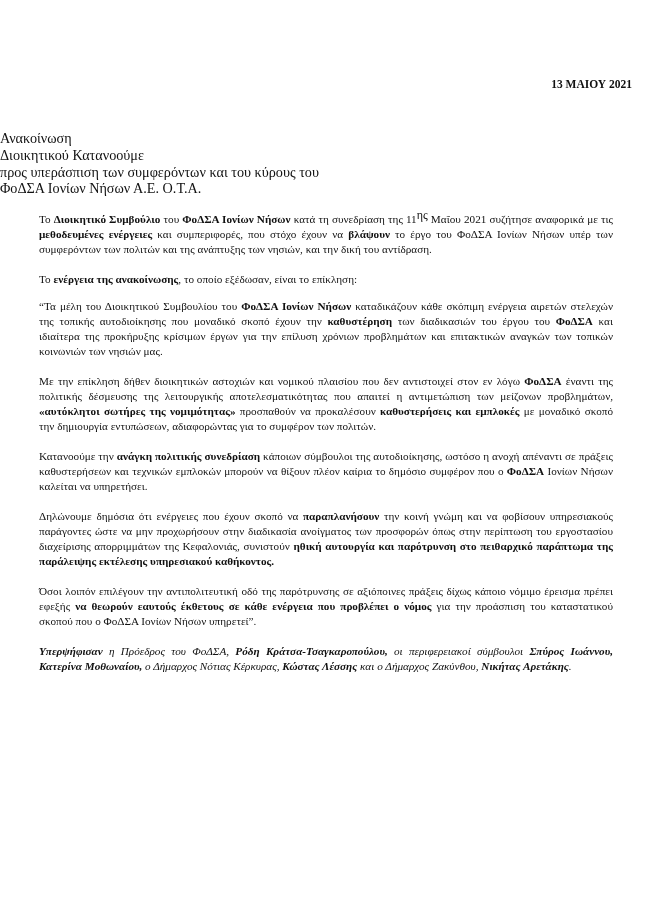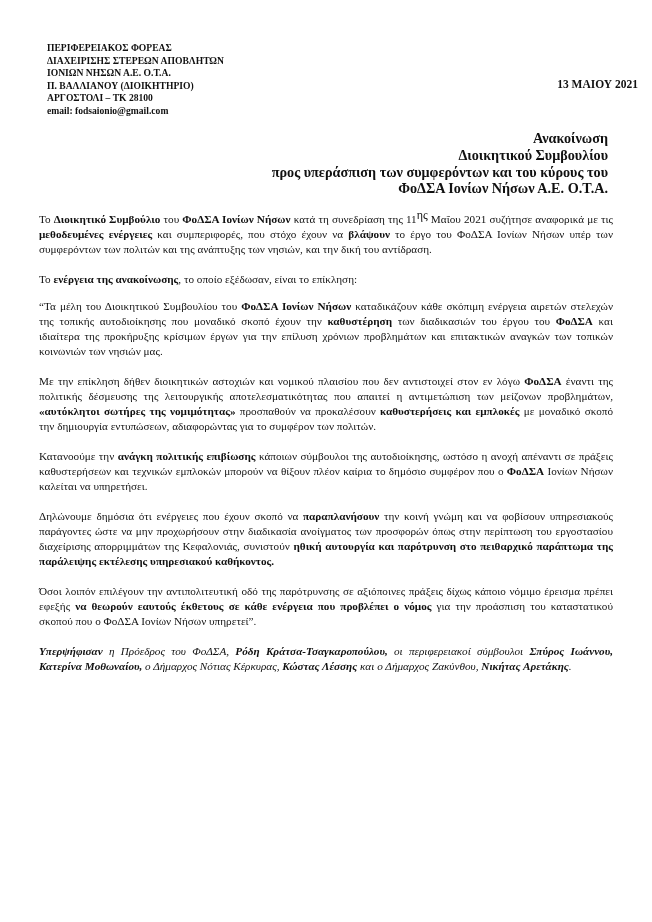--- a/index.html
+++ b/index.html
@@ -1,65 +1,57 @@
 <!DOCTYPE html>
 <html><head>
 <meta charset="utf-8">
 <style>
   html, body { margin: 0; padding: 0; background: #ffffff; }
   body { width: 652px; height: 922px; position: relative; overflow: hidden;
          font-family: "Liberation Serif", "DejaVu Serif", serif; color: #111; }
   .page { position: absolute; left: 0; top: 0; width: 652px; height: 922px; }
   .sender { position: absolute; left: 47px; top: 42px; font-size: 9.6px; font-weight: bold; line-height: 12.6px; }
   .sender div { white-space: nowrap; }
-  .date { position: absolute; right: 14px; top: 78px; font-size: 11.5px; font-weight: bold; }
-  .title { position: absolute; left: 0; width: 608px; top: 130px; text-align: right;
-           font-size: 14.2px; font-weight: bold; line-height: 16.8px; }
+  .date { position: absolute; right: 20px; top: 78px; font-size: 11.5px; font-weight: bold; }
+  .title { position: absolute; left: 0; width: 608px; top: 130px; text-align: left;
+           font-size: 14.2px; font-weight: normal; line-height: 16.8px; }
   .body { position: absolute; left: 39px; width: 574px; top: 212px; font-size: 11.2px; line-height: 15px; }
   .body p { margin: 0 0 15px 0; text-align: justify; }
   .body p.quote { padding-left: 0; margin-top: 12px; }
   .body p.closing { margin-top: 2px; font-style: italic; }
   b { font-weight: bold; }
   sup { font-size: 12px; vertical-align: 4px; line-height: 0; }
   .gap-sm { margin-bottom: 12px !important; }
 </style>
 </head>
 <body>
 
 <div class="page">
 
-  <div class="sender">
-    <div>ΠΕΡΙΦΕΡΕΙΑΚΟΣ ΦΟΡΕΑΣ</div>
-    <div>ΔΙΑΧΕΙΡΙΣΗΣ ΣΤΕΡΕΩΝ ΑΠΟΒΛΗΤΩΝ</div>
-    <div>ΙΟΝΙΩΝ ΝΗΣΩΝ Α.Ε. Ο.Τ.Α.</div>
-    <div>Π. ΒΑΛΛΙΑΝΟΥ (ΔΙΟΙΚΗΤΗΡΙΟ)</div>
-    <div>ΑΡΓΟΣΤΟΛΙ – ΤΚ 28100</div>
-    <div>email: fodsaionio@gmail.com</div>
-  </div>
 
   <div class="date">13 ΜΑΙΟΥ 2021</div>
 
   <div class="title">
     <div>Ανακοίνωση</div>
-    <div>Διοικητικού Συμβουλίου</div>
+    <div>Διοικητικού Κατανοούμε</div>
     <div>προς υπεράσπιση των συμφερόντων και του κύρους του</div>
     <div>ΦοΔΣΑ Ιονίων Νήσων Α.Ε. Ο.Τ.Α.</div>
   </div>
 
   <div class="body">
 
     <p><span>Το </span><b>Διοικητικό Συμβούλιο</b><span> του </span><b>ΦοΔΣΑ Ιονίων Νήσων</b><span> κατά τη συνεδρίαση της 11</span><sup>ης</sup><span> Μαΐου 2021 συζήτησε αναφορικά με τις </span><b>μεθοδευμένες ενέργειες</b><span> και συμπεριφορές, που στόχο έχουν να </span><b>βλάψουν</b><span> το έργο του ΦοΔΣΑ Ιονίων Νήσων υπέρ των συμφερόντων των πολιτών και της ανάπτυξης των νησιών, και την δική του αντίδραση.</span></p>
 
     <p class="gap-sm"><span>Το </span><b>ενέργεια της ανακοίνωσης</b><span>, το οποίο εξέδωσαν, είναι το επίκληση:</span></p>
 
     <p class="quote"><span>“Τα μέλη του Διοικητικού Συμβουλίου του </span><b>ΦοΔΣΑ Ιονίων Νήσων</b><span> καταδικάζουν κάθε σκόπιμη ενέργεια αιρετών στελεχών της τοπικής αυτοδιοίκησης που μοναδικό σκοπό έχουν την </span><b>καθυστέρηση</b><span> των διαδικασιών του έργου του </span><b>ΦοΔΣΑ</b><span> και ιδιαίτερα της προκήρυξης κρίσιμων έργων για την επίλυση χρόνιων προβλημάτων και επιτακτικών αναγκών των τοπικών κοινωνιών των νησιών μας.</span></p>
 
     <p class="quote"><span>Με την επίκληση δήθεν διοικητικών αστοχιών και νομικού πλαισίου που δεν αντιστοιχεί στον εν λόγω </span><b>ΦοΔΣΑ</b><span> έναντι της πολιτικής δέσμευσης της λειτουργικής αποτελεσματικότητας που απαιτεί η αντιμετώπιση των μείζονων προβλημάτων, </span><b>«αυτόκλητοι σωτήρες της νομιμότητας»</b><span> προσπαθούν να προκαλέσουν </span><b>καθυστερήσεις και εμπλοκές</b><span> με μοναδικό σκοπό την δημιουργία εντυπώσεων, αδιαφορώντας για το συμφέρον των πολιτών.</span></p>
 
-    <p class="quote"><span>Κατανοούμε την </span><b>ανάγκη πολιτικής επιβίωσης</b><span> κάποιων σύμβουλοι της αυτοδιοίκησης, ωστόσο η ανοχή απέναντι σε πράξεις καθυστερήσεων και τεχνικών εμπλοκών μπορούν να θίξουν πλέον καίρια το δημόσιο συμφέρον που ο </span><b>ΦοΔΣΑ</b><span> Ιονίων Νήσων καλείται να υπηρετήσει.</span></p>
+    <p class="quote"><span>Κατανοούμε την </span><b>ανάγκη πολιτικής συνεδρίαση</b><span> κάποιων σύμβουλοι της αυτοδιοίκησης, ωστόσο η ανοχή απέναντι σε πράξεις καθυστερήσεων και τεχνικών εμπλοκών μπορούν να θίξουν πλέον καίρια το δημόσιο συμφέρον που ο </span><b>ΦοΔΣΑ</b><span> Ιονίων Νήσων καλείται να υπηρετήσει.</span></p>
 
     <p class="quote"><span>Δηλώνουμε δημόσια ότι ενέργειες που έχουν σκοπό να </span><b>παραπλανήσουν</b><span> την κοινή γνώμη και να φοβίσουν υπηρεσιακούς παράγοντες ώστε να μην προχωρήσουν στην διαδικασία ανοίγματος των προσφορών όπως στην περίπτωση του εργοστασίου διαχείρισης απορριμμάτων της Κεφαλονιάς, συνιστούν </span><b>ηθική αυτουργία και παρότρυνση στο πειθαρχικό παράπτωμα της παράλειψης εκτέλεσης υπηρεσιακού καθήκοντος.</b></p>
 
     <p class="quote"><span>Όσοι λοιπόν επιλέγουν την αντιπολιτευτική οδό της παρότρυνσης σε αξιόποινες  πράξεις δίχως κάποιο νόμιμο έρεισμα πρέπει εφεξής </span><b>να θεωρούν εαυτούς έκθετους σε κάθε ενέργεια που προβλέπει ο νόμος</b><span> για την προάσπιση του καταστατικού σκοπού που ο ΦοΔΣΑ Ιονίων Νήσων υπηρετεί”.</span></p>
 
     <p class="closing"><b>Υπερψήφισαν</b><span> η Πρόεδρος του ΦοΔΣΑ, </span><b>Ρόδη Κράτσα-Τσαγκαροπούλου,</b><span> οι περιφερειακοί σύμβουλοι </span><b>Σπύρος Ιωάννου, Κατερίνα Μοθωναίου,</b><span> ο Δήμαρχος Νότιας Κέρκυρας, </span><b>Κώστας Λέσσης</b><span> και ο Δήμαρχος Ζακύνθου, </span><b>Νικήτας Αρετάκης</b><span>.</span></p>
 
   </div>
 </div>
 

